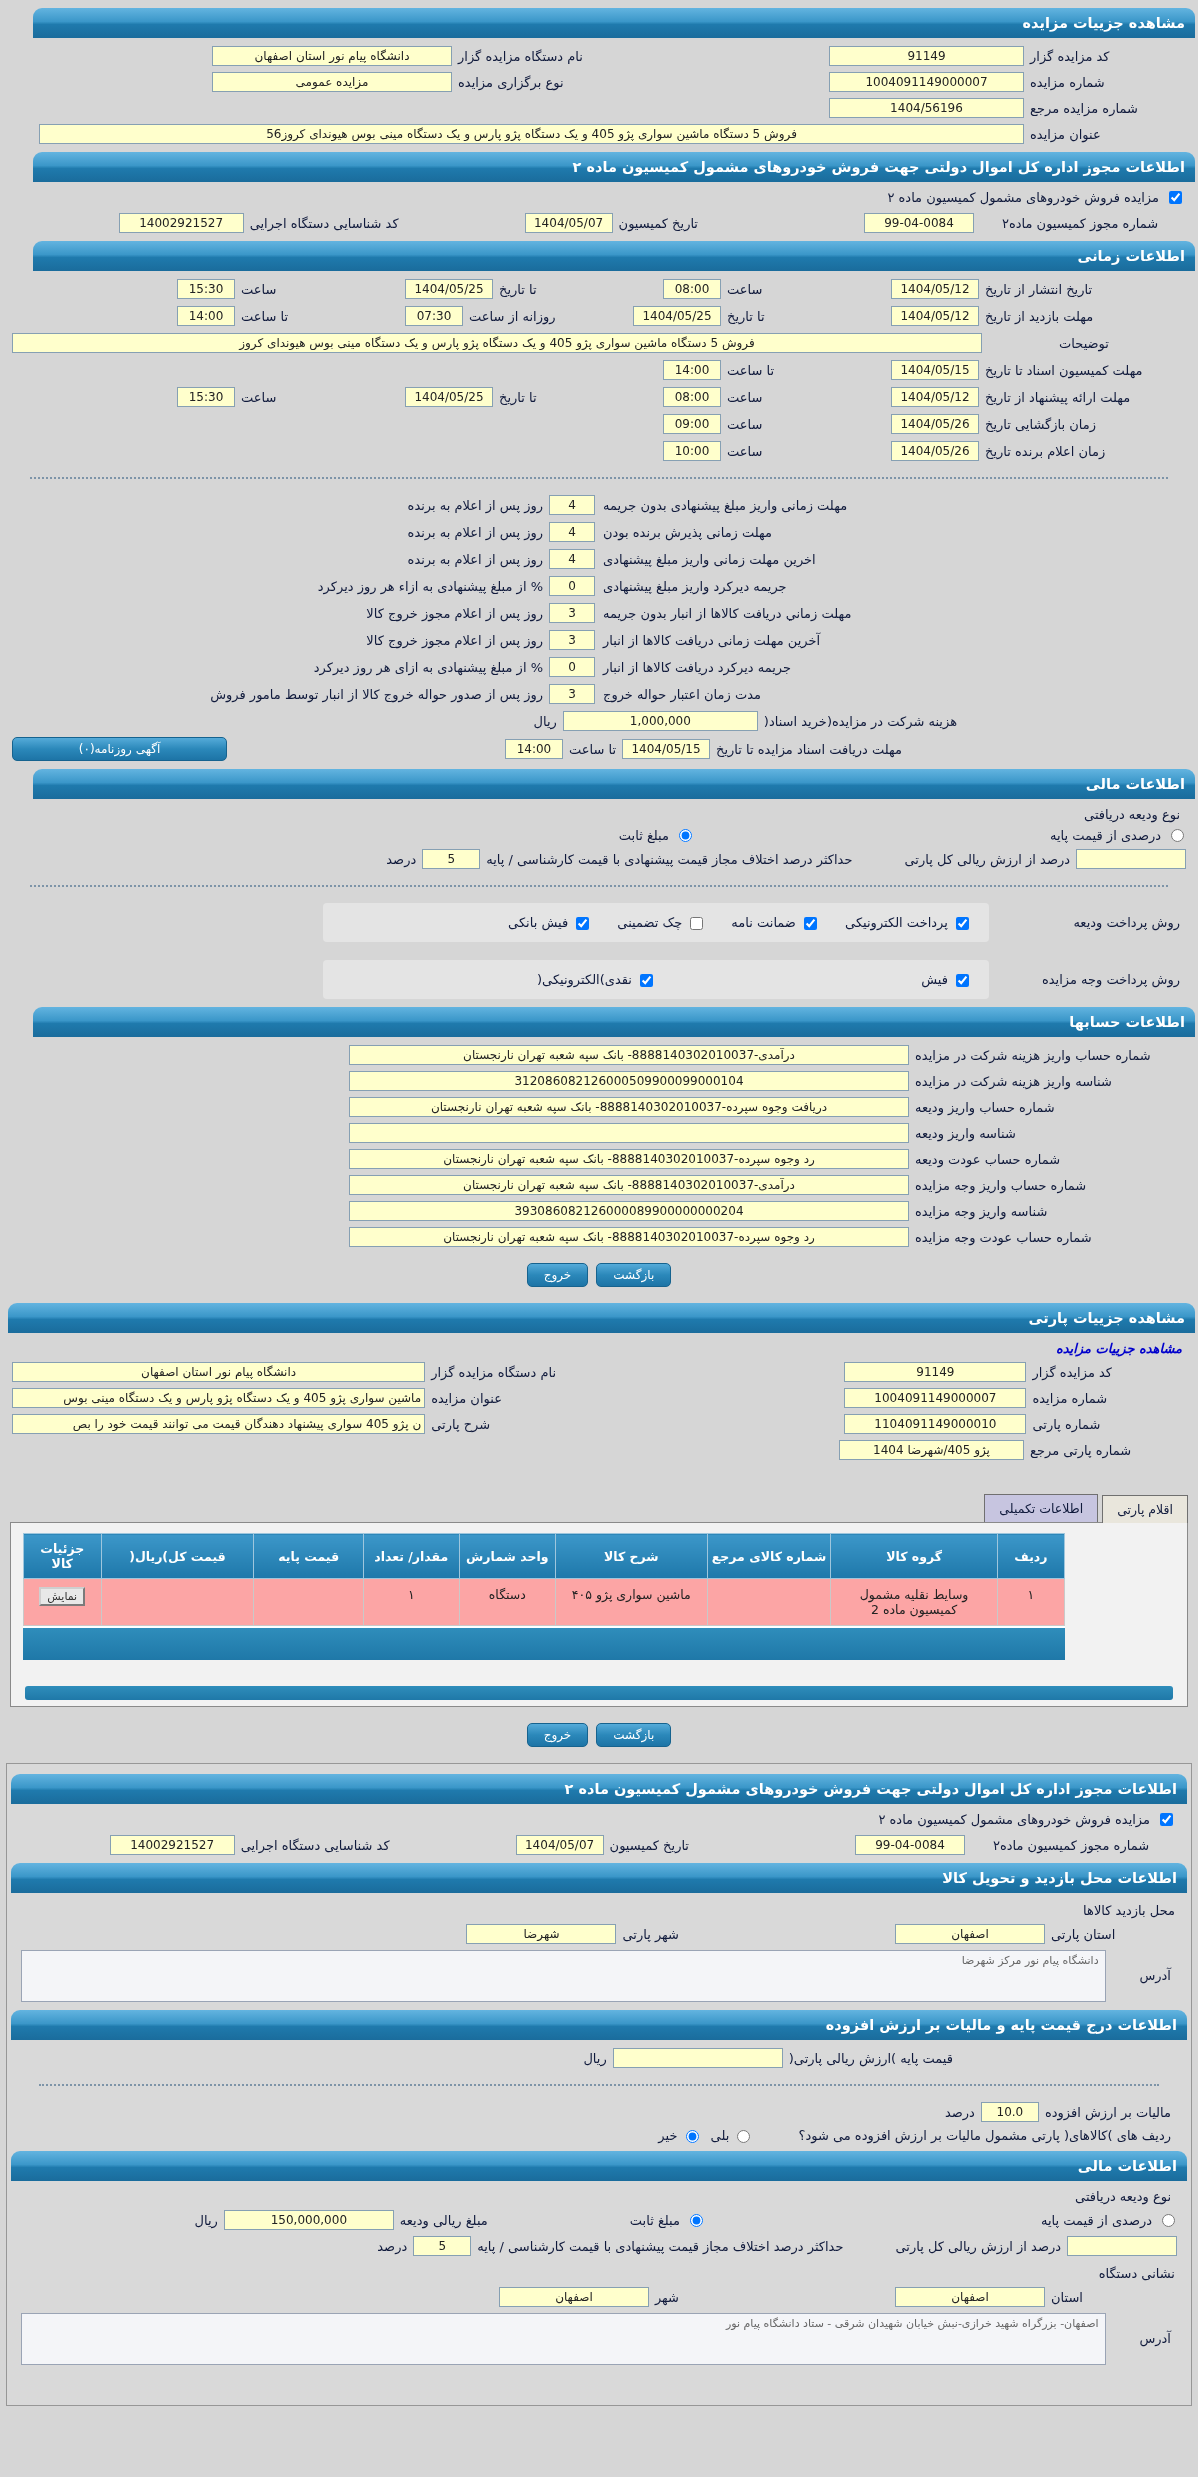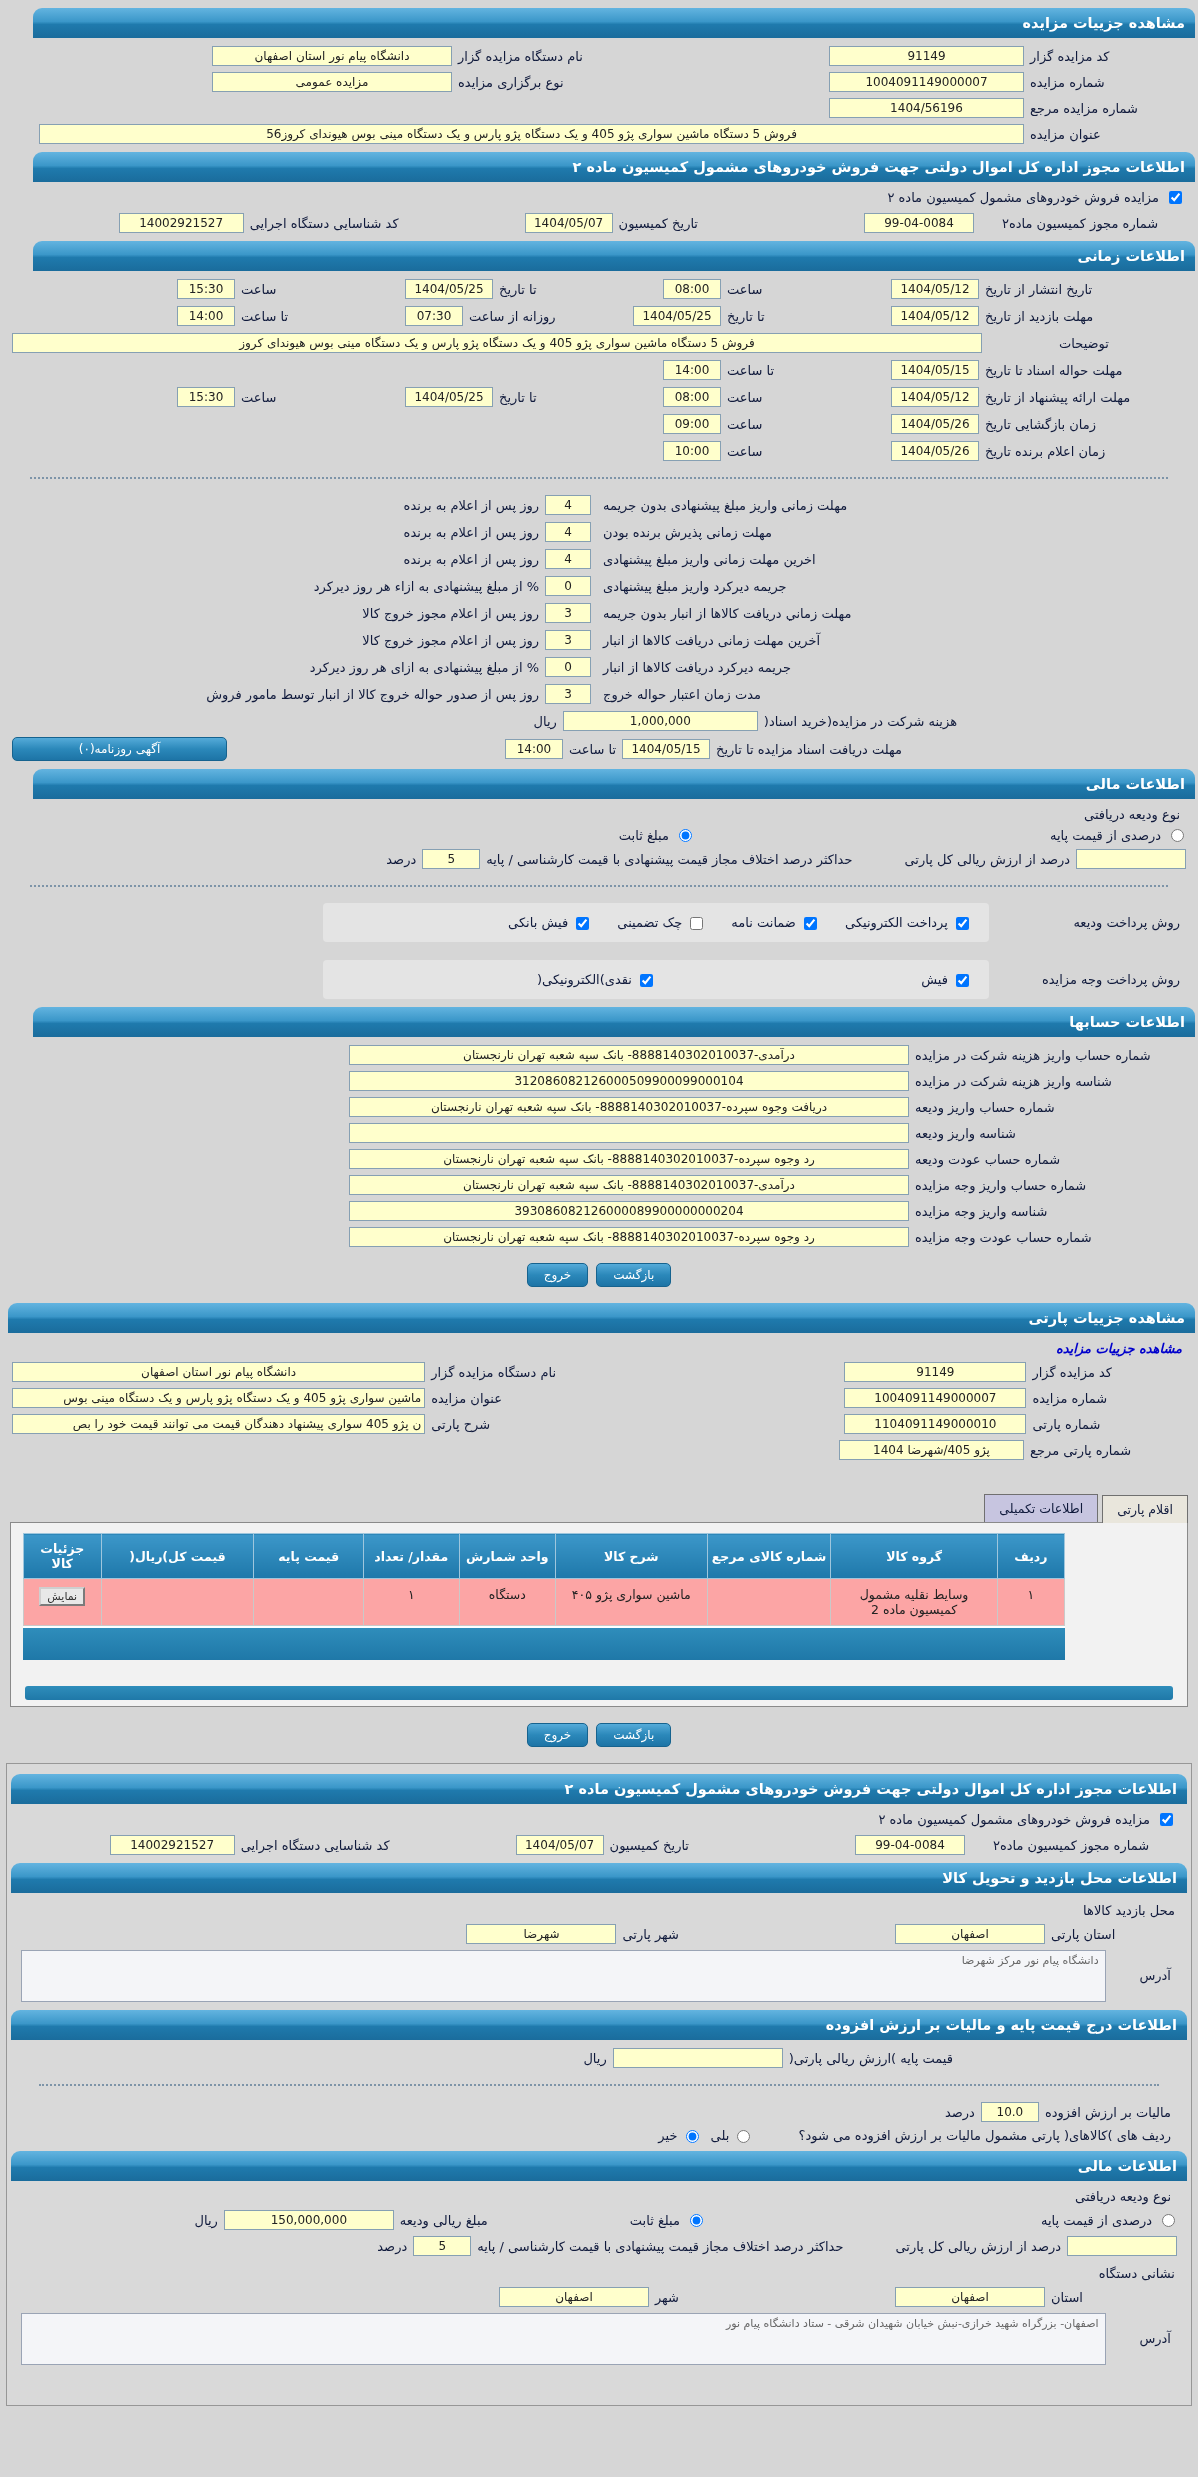--- a/index.html
+++ b/index.html
@@ -41,21 +41,21 @@
   .lblw170{width:170px;text-align:left;}
   .lblw200{width:200px;text-align:center;}
   .sp{flex:0 0 auto;}
   .dots{border-top:2px dotted #7d94a8;margin:16px 30px;}
   
   .trow{display:flex;align-items:center;margin:7px 12px;}
   .trow .lbl{text-align:left;}
   .t1{width:195px;}.t2{width:158px;}.t3{width:158px;}.t4{width:158px;}
   
   .drow{display:flex;align-items:center;margin:7px 225px 7px 12px;}
-  .drow .dlbl{width:370px;text-align:left;padding-left:0;white-space:nowrap;margin-left:12px;}
+  .drow .dlbl{width:370px;text-align:left;padding-left:8px;white-space:nowrap;}
   .drow .sfx{padding-right:6px;white-space:nowrap;}
   
   input[type=checkbox],input[type=radio]{width:13px;height:13px;margin:0 2px 0 4px;vertical-align:middle;}
   .chkrow{display:flex;align-items:center;margin:8px 14px;}
   .graybox{
     background:#e4e4e4;border-radius:4px;padding:12px 18px;
     display:flex;align-items:center;gap:26px;
   }
   
   .btn{
@@ -182,21 +182,21 @@
     <span class="lbl t4">تا ساعت</span>
     <input class="inp sm" readonly="" value="14:00" style="">
   </div>
 
   <div class="trow">
     <span class="lbl t1" style="text-align:center">توضیحات</span>
     <input class="inp w980" readonly="" value="فروش 5 دستگاه ماشین سواری پژو 405 و یک دستگاه پژو پارس و یک دستگاه مینی بوس هیوندای کروز" style="">
   </div>
 
   <div class="trow">
-    <span class="lbl t1">مهلت حواله اسناد تا تاریخ</span>
+    <span class="lbl t1">مهلت کمیسیون اسناد تا تاریخ</span>
     <input class="inp dt" readonly="" value="1404/05/15" style="">
     <span class="lbl t2">تا ساعت</span>
     <input class="inp sm" readonly="" value="14:00" style="">
   </div>
 
   <div class="trow">
     <span class="lbl t1">مهلت ارائه پیشنهاد  از تاریخ</span>
     <input class="inp dt" readonly="" value="1404/05/12" style="">
     <span class="lbl t2">ساعت</span>
     <input class="inp sm" readonly="" value="08:00" style="">

